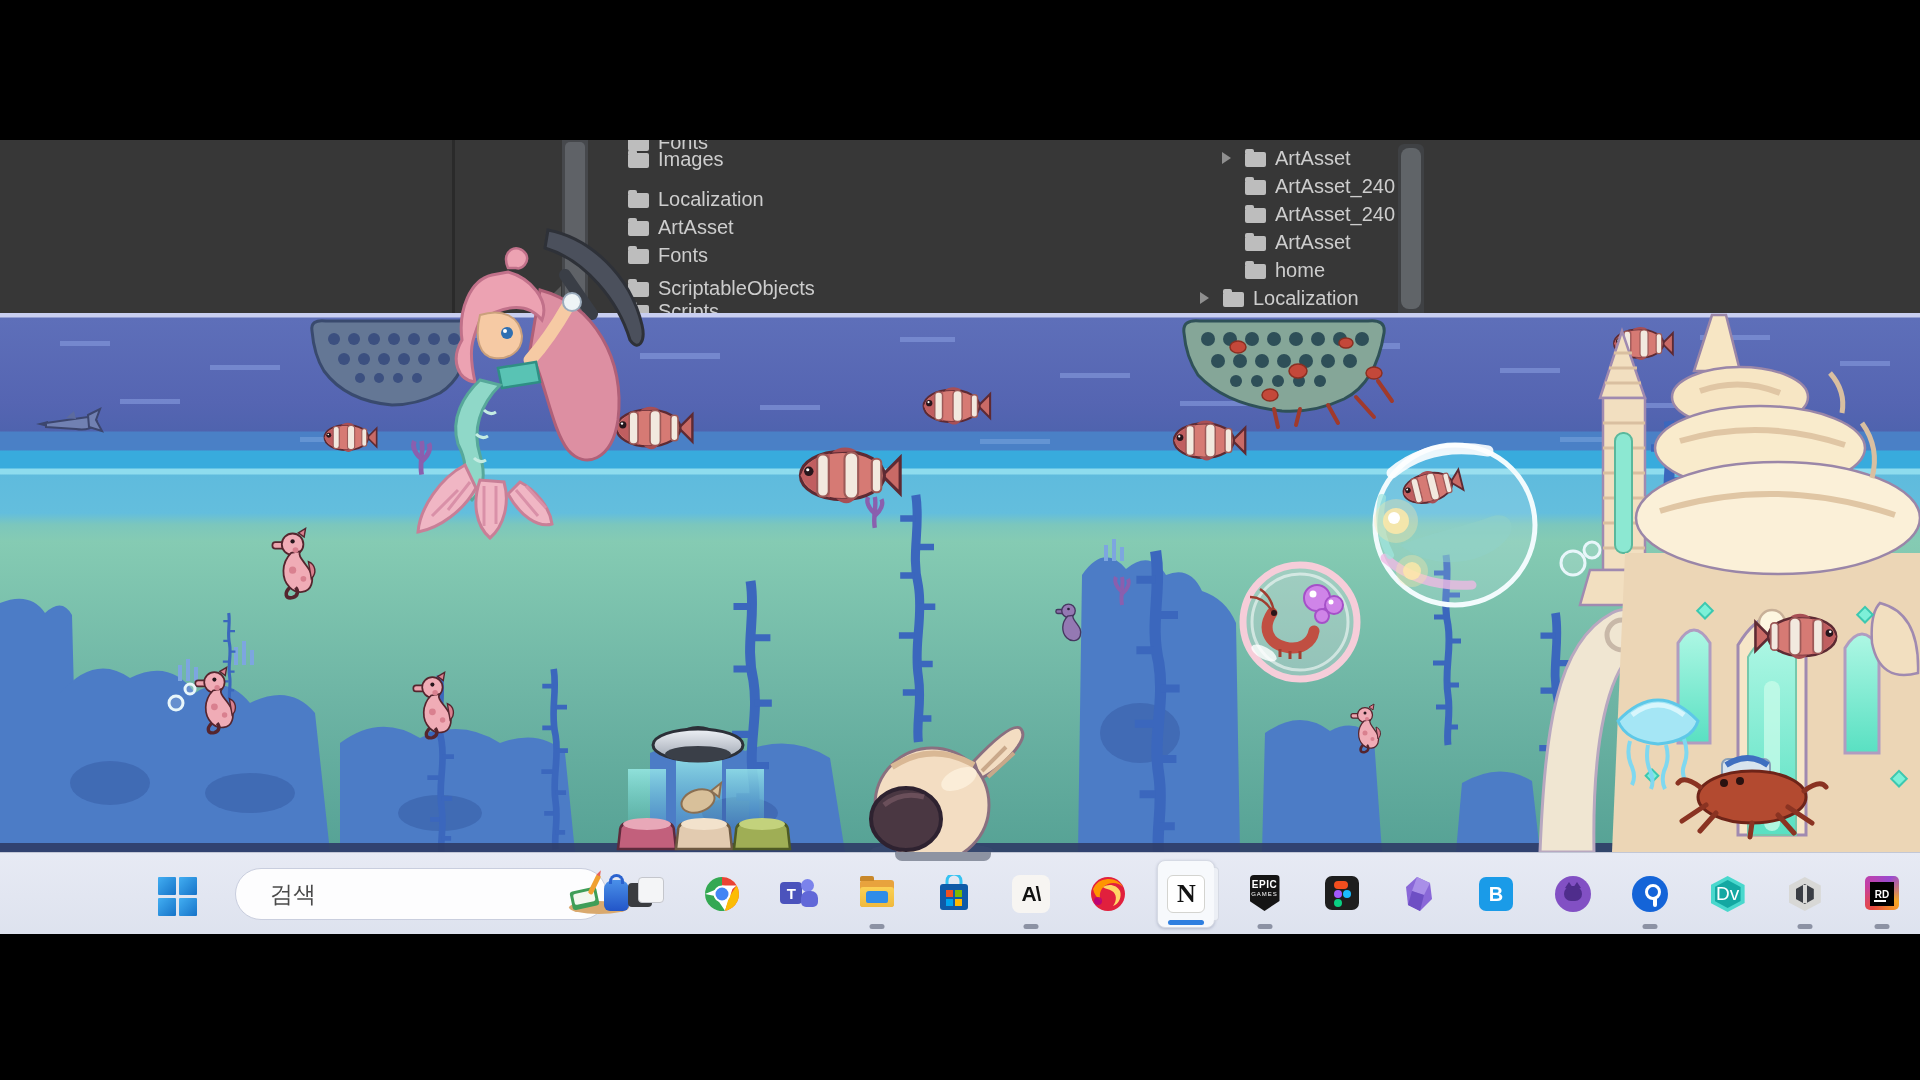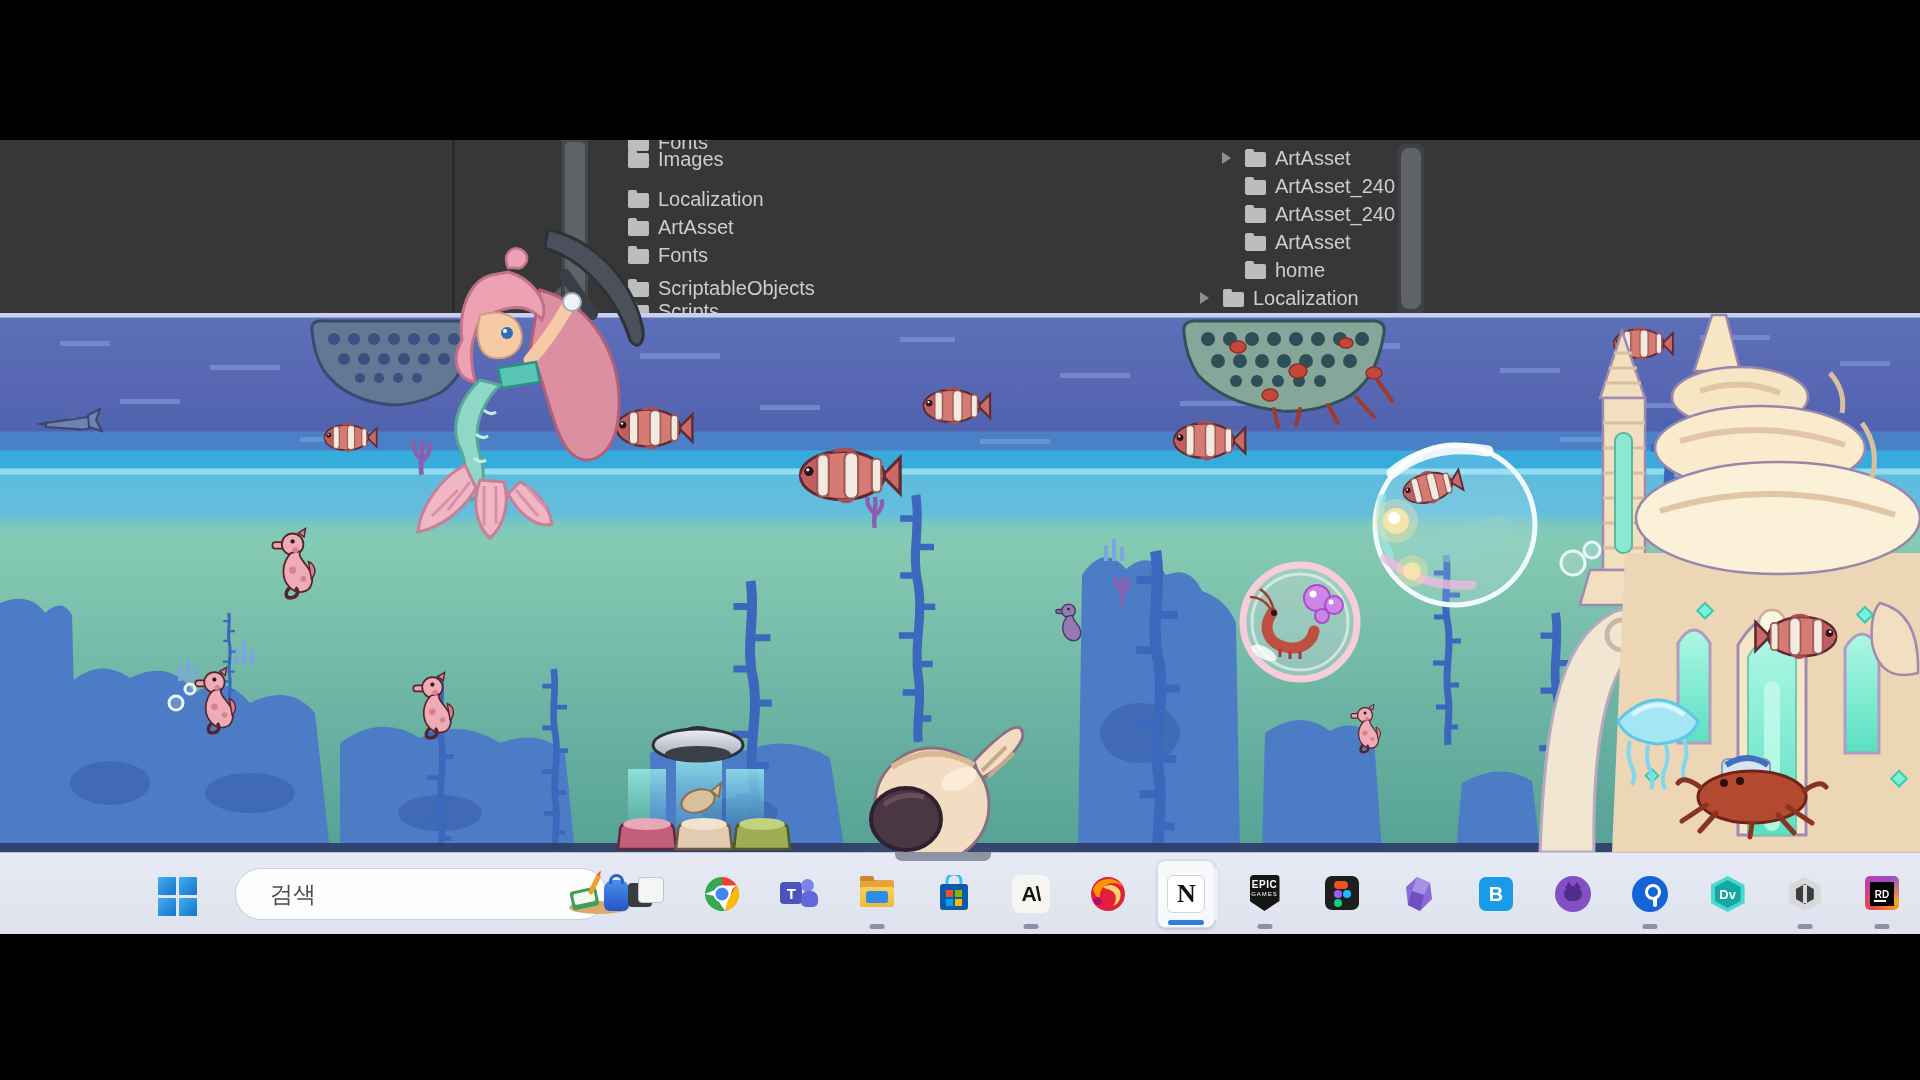--- a/index.html
+++ b/index.html
@@ -98,21 +98,21 @@
   .gh-circle{position:absolute;left:1px;top:1px;width:36px;height:36px;background:#8250c4;border-radius:50%;}
   .gh-cat{position:absolute;left:10px;top:11px;width:18px;height:15px;background:#4f2d8c;border-radius:8px 8px 7px 7px;}
   .gh-cat::before,.gh-cat::after{content:"";position:absolute;top:-4px;width:0;height:0;border-left:4px solid transparent;border-right:4px solid transparent;border-bottom:6px solid #4f2d8c;}
   .gh-cat::before{left:1px;} .gh-cat::after{right:1px;}
   
   .op-circle{position:absolute;left:1px;top:1px;width:36px;height:36px;background:#1464d8;border-radius:50%;}
   .op-key{position:absolute;left:14px;top:9px;width:10px;height:10px;border:3.5px solid #fff;border-radius:50%;box-sizing:content-box;}
   .op-key::after{content:"";position:absolute;left:4.5px;top:12px;width:4px;height:8px;background:#fff;border-radius:0 0 2px 2px;}
   
   .dv-hex{position:absolute;left:2px;top:1px;width:34px;height:36px;background:#49d8cd;clip-path:polygon(50% 0,100% 25%,100% 75%,50% 100%,0 75%,0 25%);display:flex;align-items:center;justify-content:center;}
-  .dv-hex i{width:26px;height:28px;background:#14a8a2;clip-path:polygon(50% 0,100% 25%,100% 75%,50% 100%,0 75%,0 25%);display:flex;align-items:center;justify-content:center;color:#fff;font-style:normal;font-weight:bold;font-size:13px;}
+  .dv-hex i{width:26px;height:28px;background:#14a8a2;clip-path:polygon(50% 0,100% 25%,100% 75%,50% 100%,0 75%,0 25%);display:flex;align-items:center;justify-content:center;color:#fff;font-style:normal;font-weight:normal;font-size:19px;}
   
   .un-hex{position:absolute;left:3px;top:2px;width:32px;height:34px;background:#d8d8d6;clip-path:polygon(50% 0,100% 25%,100% 75%,50% 100%,0 75%,0 25%);}
   .un-hex i{position:absolute;left:7px;top:7px;width:18px;height:20px;background:#3b3e44;clip-path:polygon(50% 0,100% 25%,100% 75%,50% 100%,0 75%,0 25%);}
   .un-hex b{position:absolute;left:14px;top:8px;width:4px;height:18px;background:#d8d8d6;}
   
   .rd-tile{position:absolute;left:2px;top:1px;width:34px;height:34px;border-radius:5px;background:conic-gradient(from 210deg,#e84a3f,#c43fa6,#9a4bd0,#f5a623,#e84a3f);}
   .rd-inner{position:absolute;left:7px;top:7px;width:24px;height:24px;background:#000;color:#fff;font-size:10px;font-weight:bold;display:flex;align-items:center;justify-content:center;}
   .rd-inner::after{content:"";position:absolute;left:4px;bottom:4px;width:12px;height:2px;background:#fff;}
 
   .black-top{position:absolute;left:0;top:0;width:1920px;height:140px;background:#000;}

